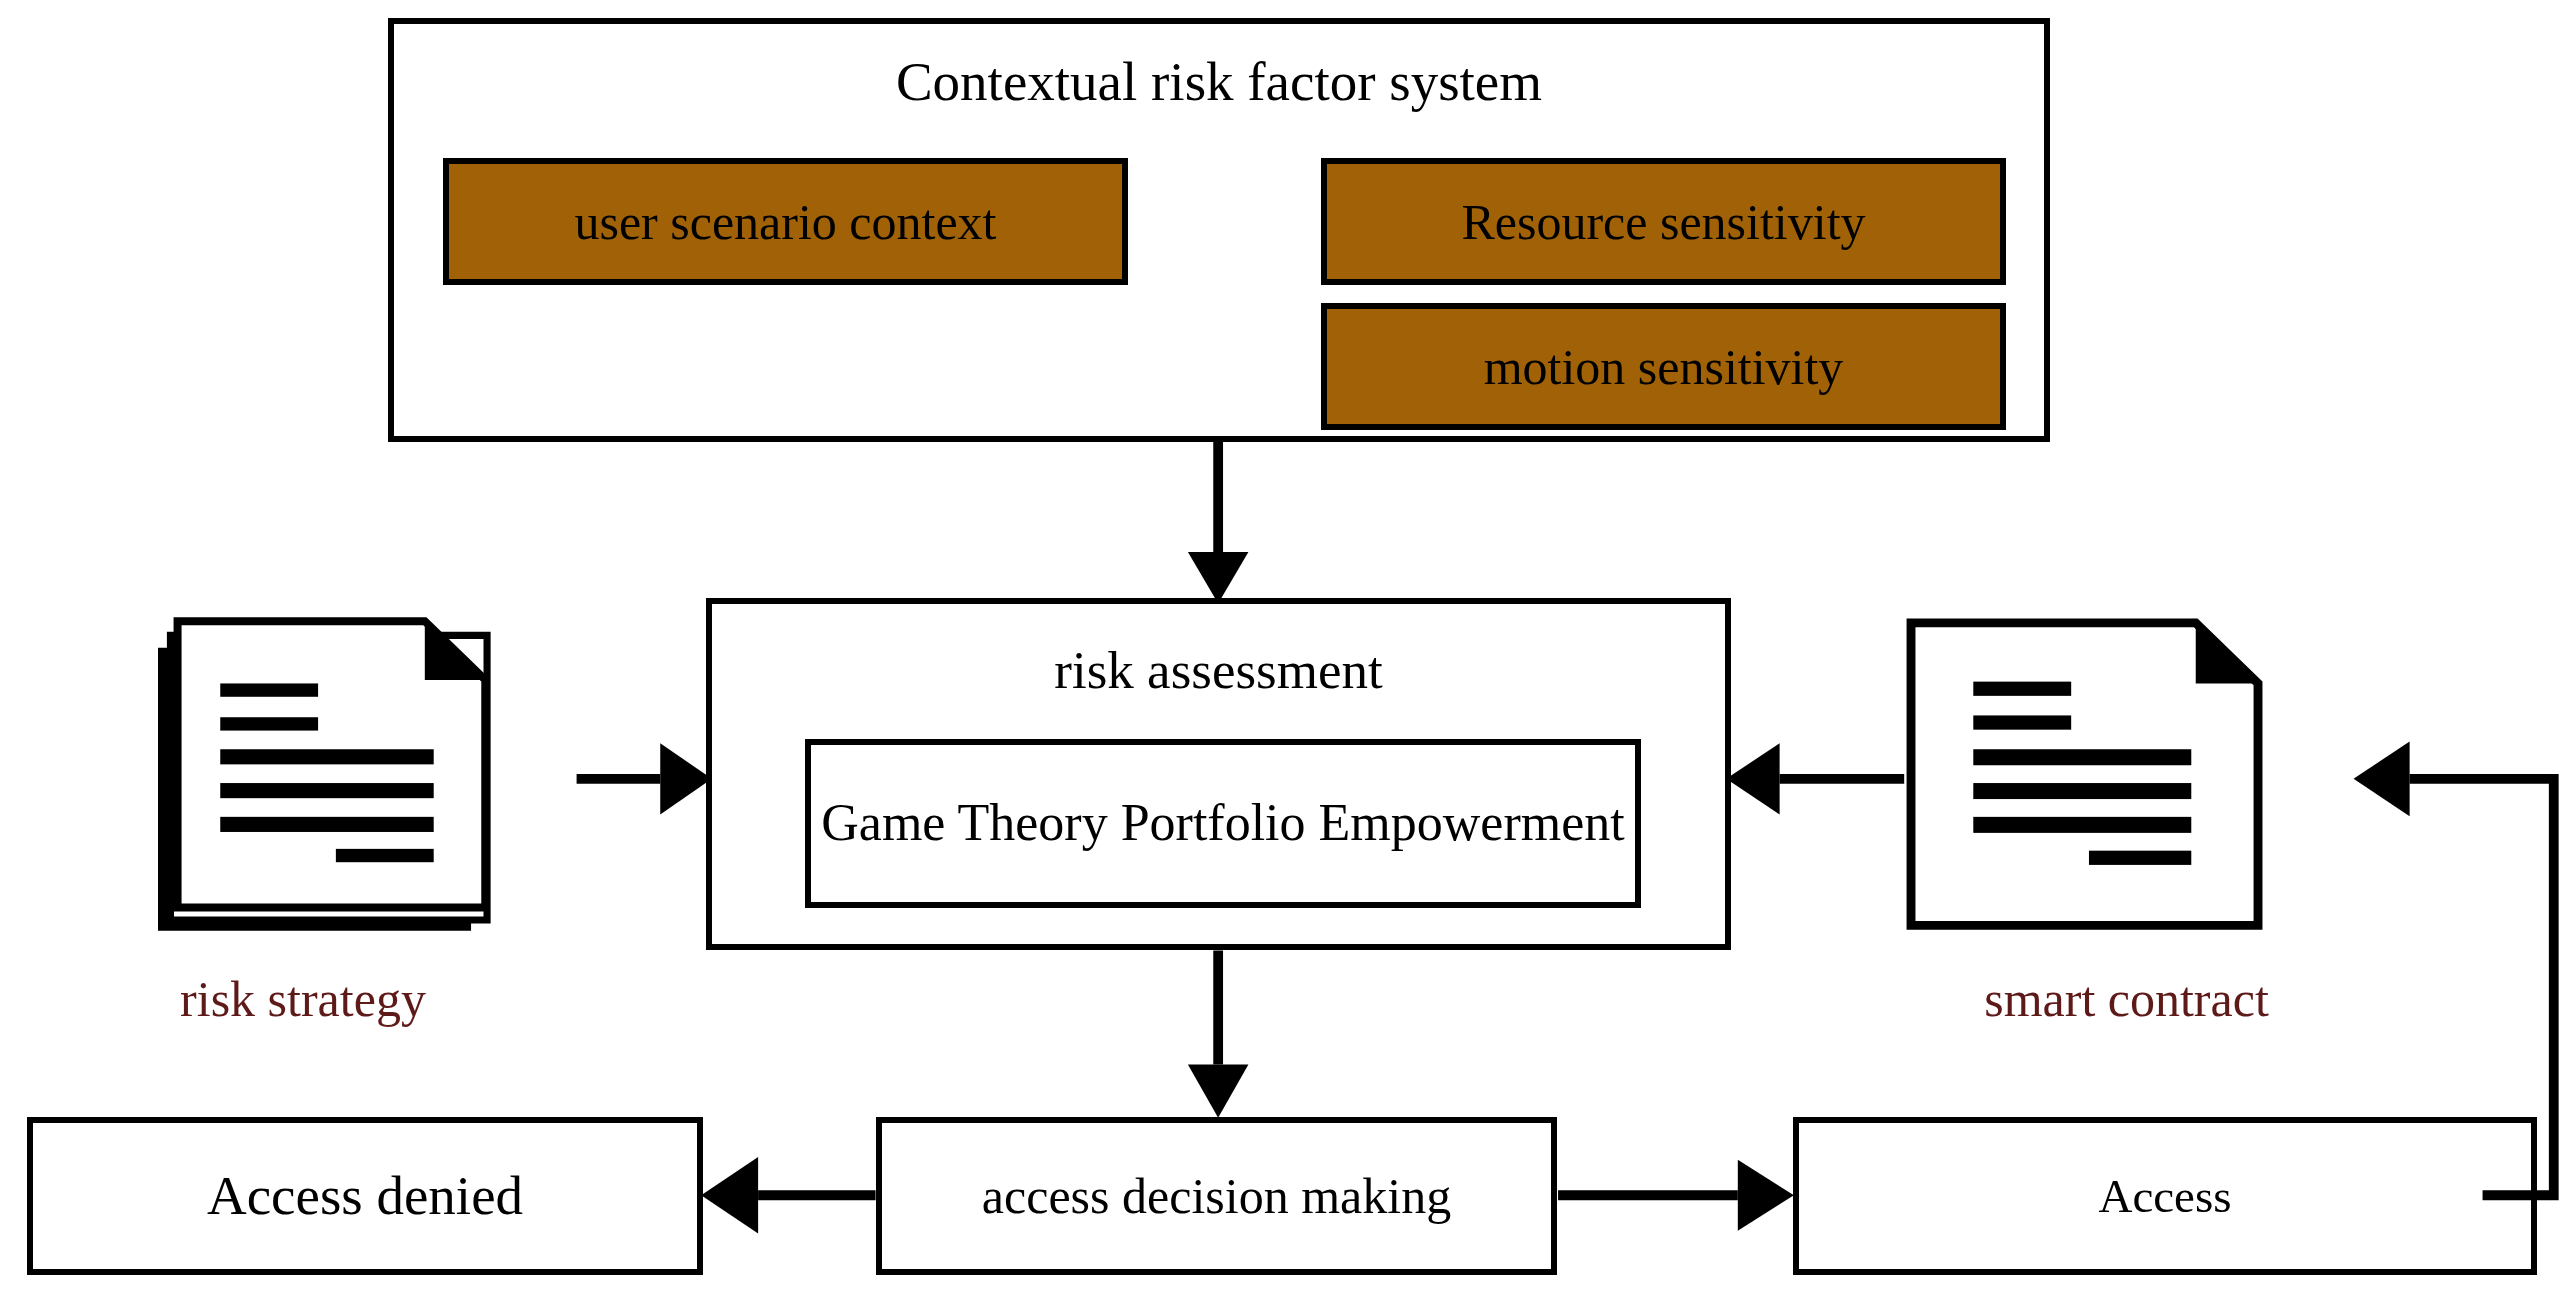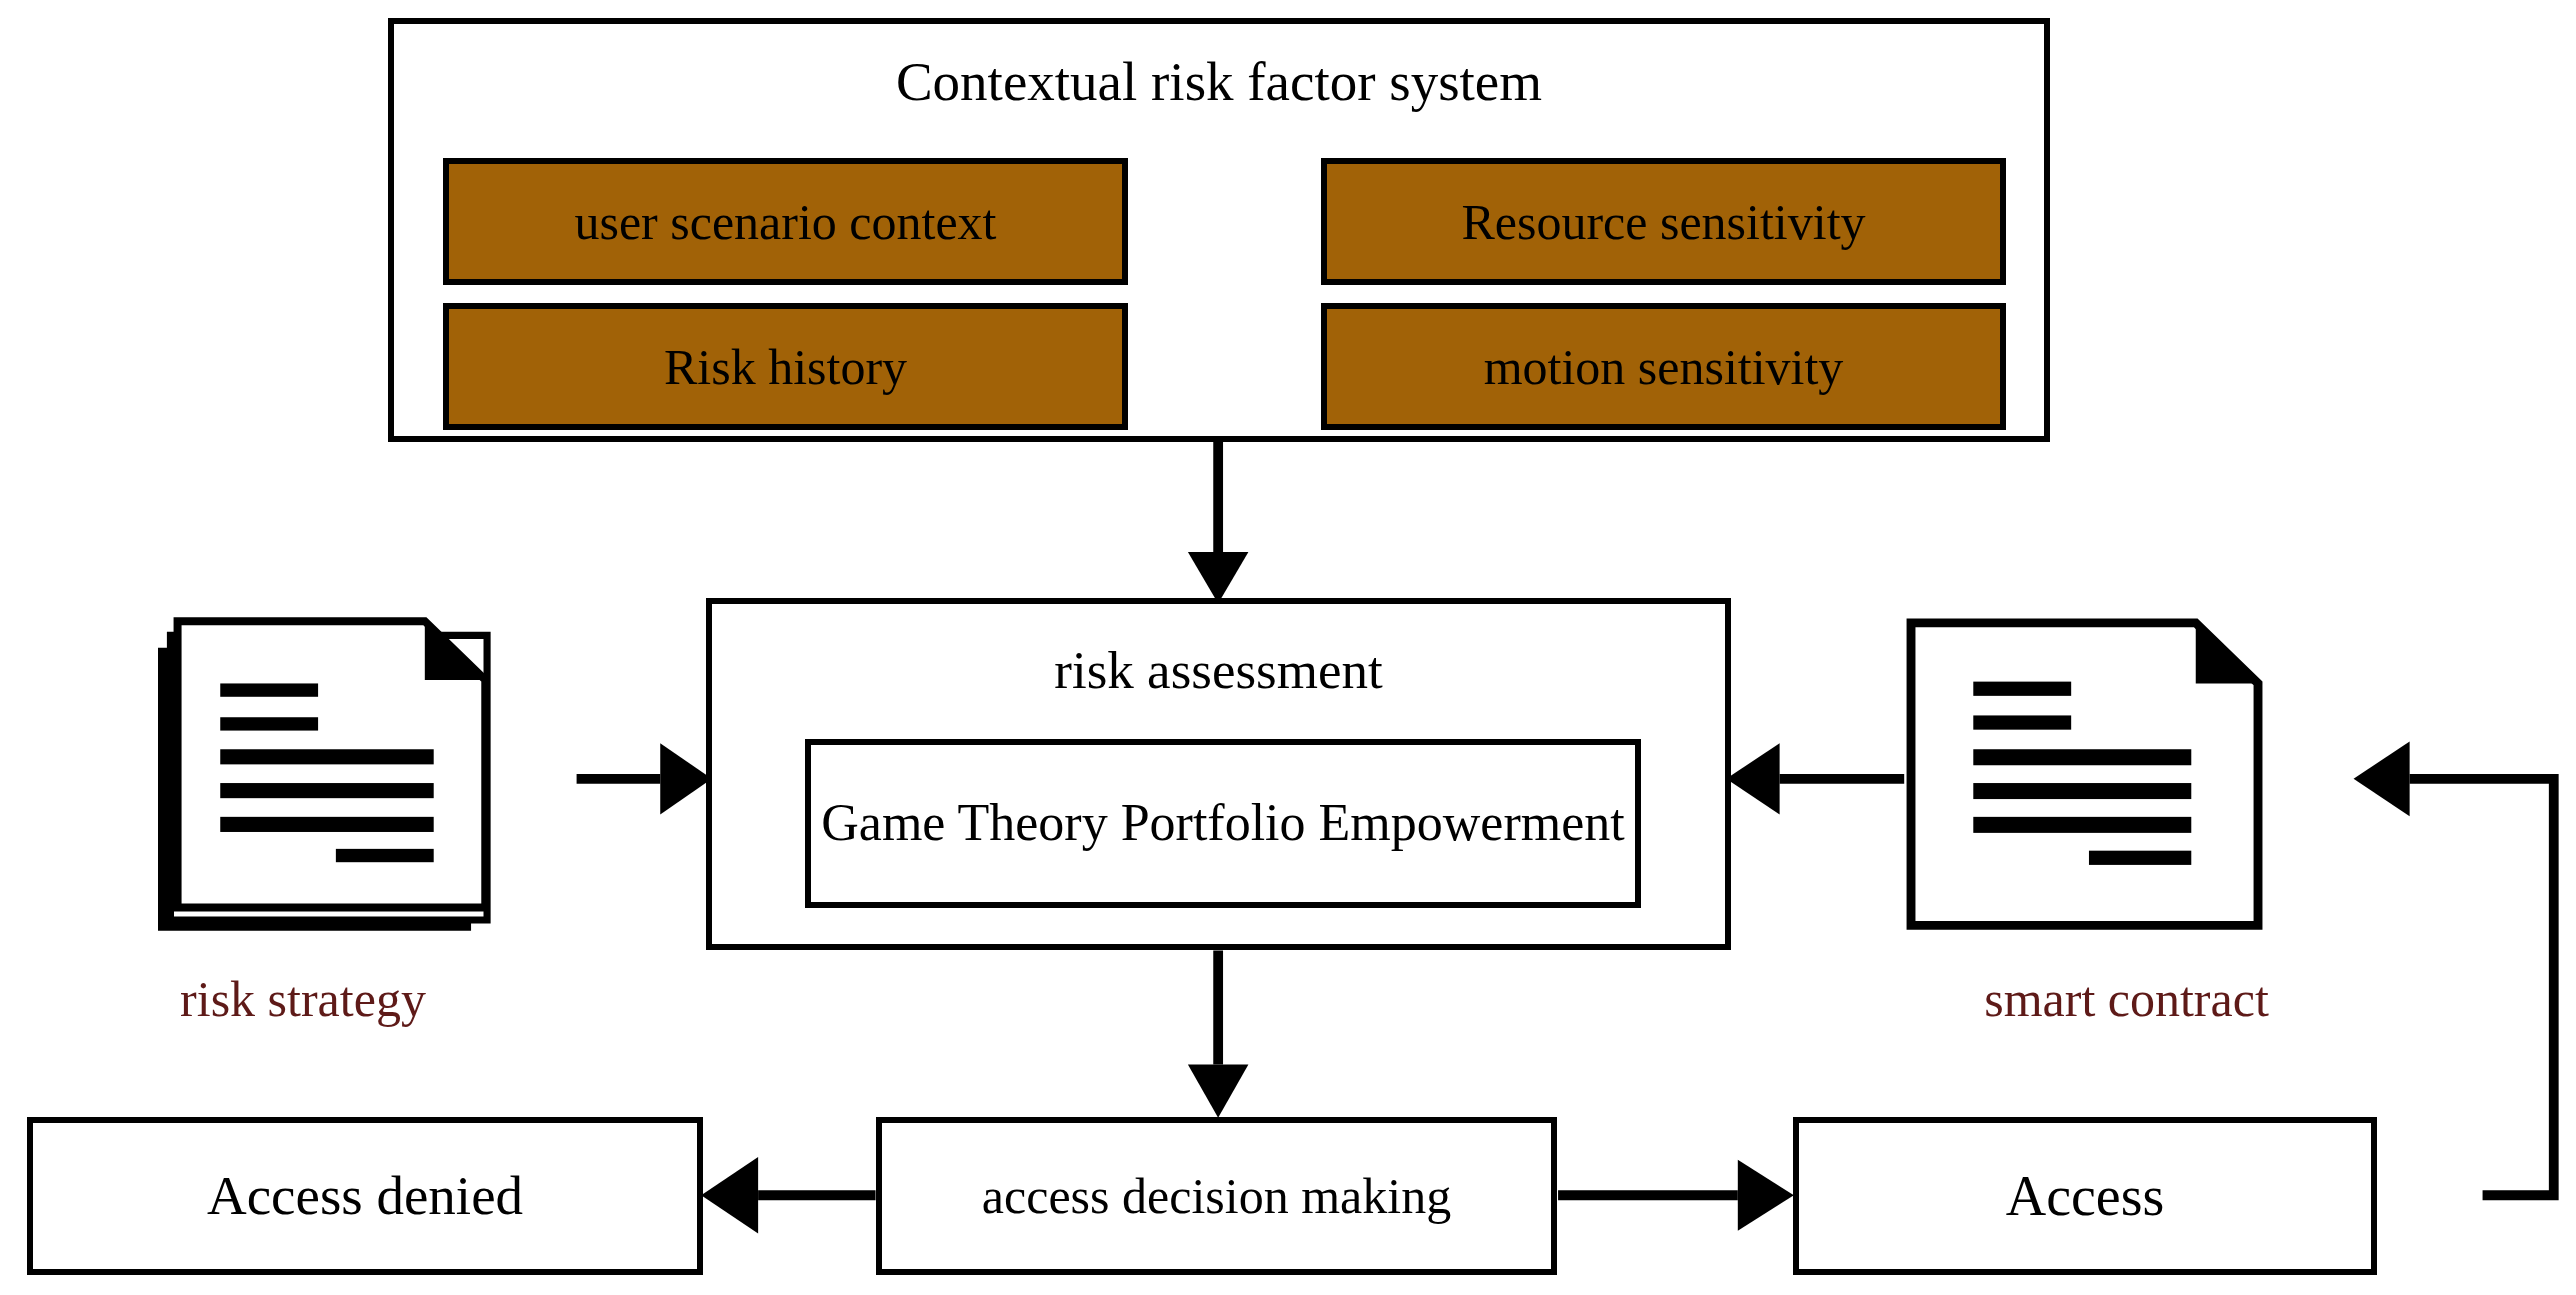--- a/index.html
+++ b/index.html
@@ -105,22 +105,22 @@
   
   #access-denied {
     left: 27px; top: 1117px; width: 676px; height: 158px;
     font-size: 55px;
   }
   #decision {
     left: 876px; top: 1117px; width: 681px; height: 158px;
     font-size: 50px; line-height: 1.2;
   }
   #access {
-    left: 1793px; top: 1117px; width: 584px; height: 158px;
-    font-size: 56px;
+    left: 1793px; top: 1117px; width: 744px; height: 158px;
+    font-size: 47px;
   }
 
   
   .doc-wrap { position: absolute; }
   #doc-left  { left: 158px;  top: 614px; width: 418px; height: 347px; }
   #doc-right { left: 1902px; top: 614px; width: 454px; height: 347px; }
   .doc-wrap svg { display: block; width: 100%; height: 100%; }
 
   .doc-label {
     position: absolute;
@@ -148,23 +148,20 @@
 <div id="canvas">
 
   <div class="box" id="ctx-system">
     <div id="ctx-title">Contextual risk factor system</div>
 
     <div class="ctx-cell" id="cell-0">
       <span>user scenario context</span>
     </div>
     <div class="ctx-cell" id="cell-1">
       <span>Resource sensitivity</span>
-    </div>
-    <div class="ctx-cell" id="cell-2">
-      <span>Risk history</span>
     </div>
     <div class="ctx-cell" id="cell-3">
       <span>motion sensitivity</span>
     </div>
   </div>
 
   <div class="box" id="risk-assessment">
     <div id="ra-title">risk assessment</div>
     <div id="game-theory">
       <span>Game Theory Portfolio Empowerment</span>

